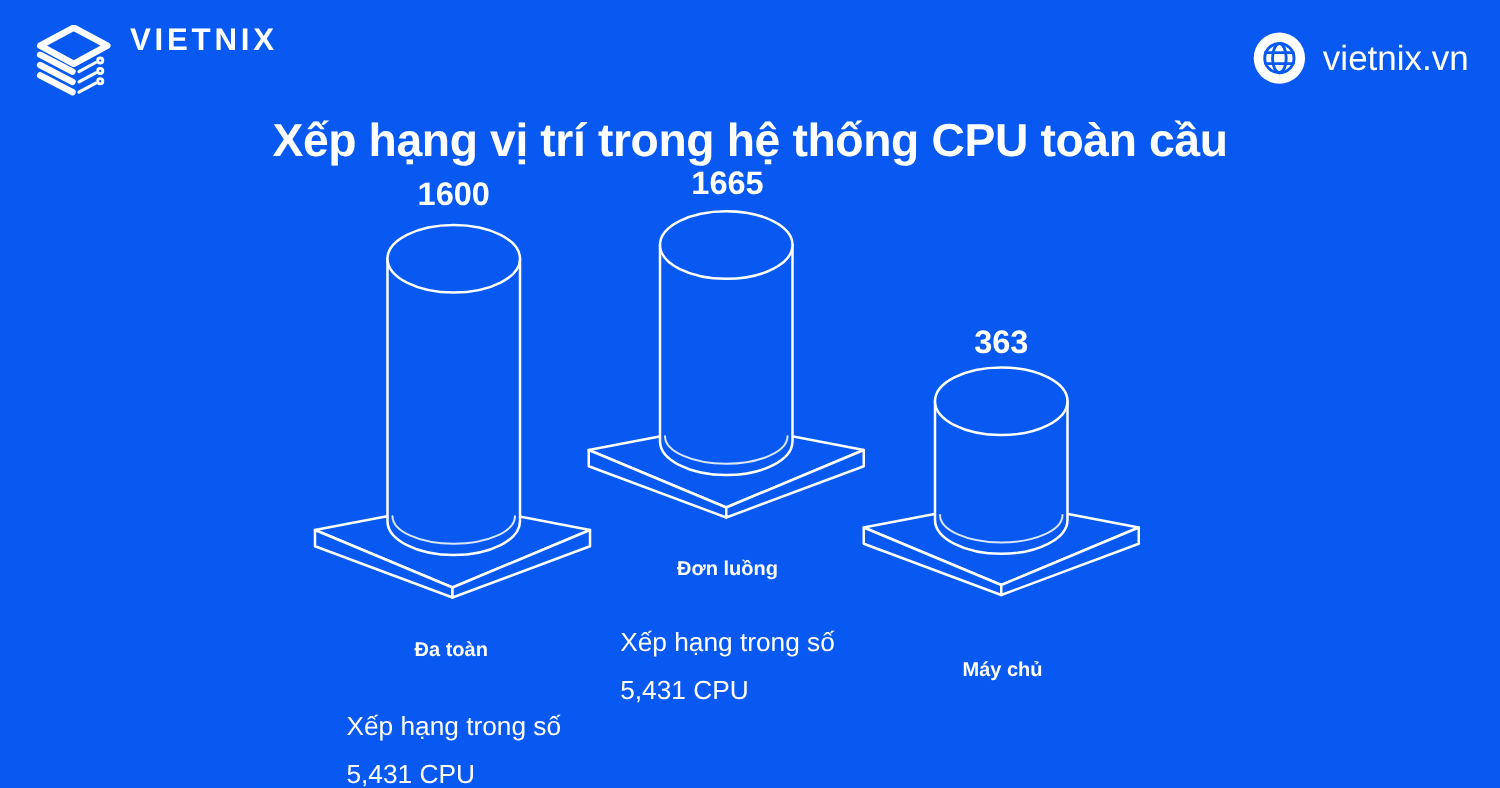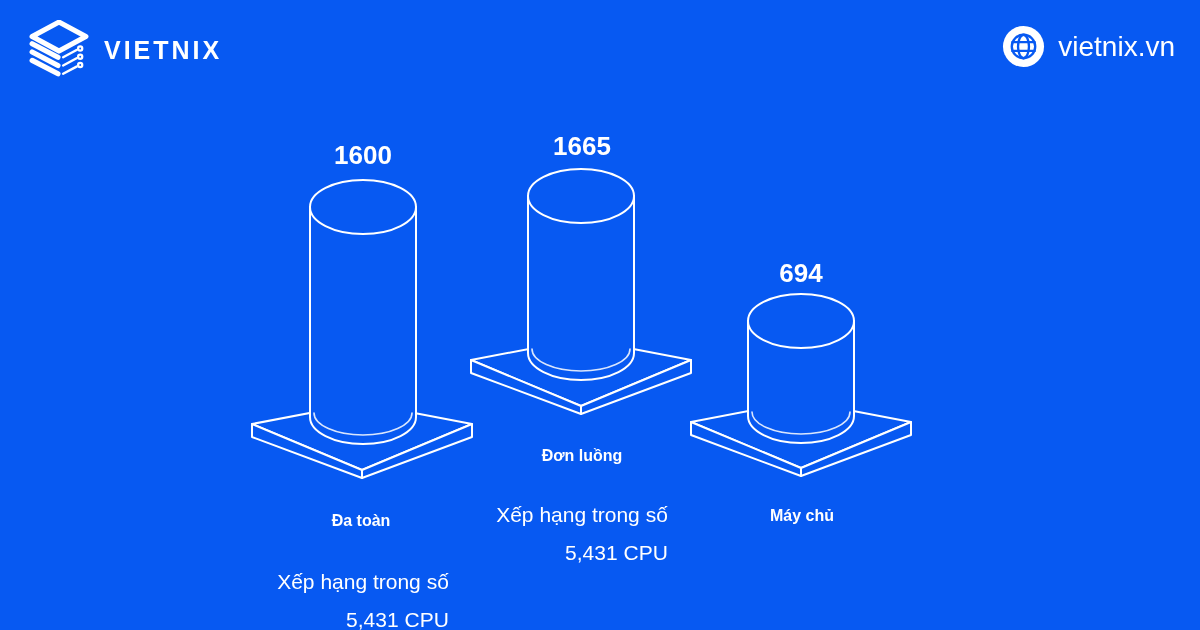--- a/index.html
+++ b/index.html
@@ -9,21 +9,21 @@
   html,body{margin:0;padding:0;}
   body{
     width:1200px;height:630px;overflow:hidden;
     background:var(--bg);
     font-family:"Liberation Sans","DejaVu Sans",sans-serif;
     color:#fff;
   }
   .canvas{position:relative;width:1200px;height:630px;background:var(--bg);}
 
   
-  .brand{position:absolute;left:28px;top:20px;display:flex;align-items:center;gap:14px;}
+  .brand{position:absolute;left:28px;top:20px;display:flex;align-items:flex-start;gap:14px;}
   .brand-icon{width:62px;height:60px;display:block;}
   .brand-name{font-size:25px;font-weight:bold;letter-spacing:3px;line-height:1;}
 
   .site{position:absolute;right:25px;top:25px;display:flex;align-items:center;gap:13px;}
   .globe-badge{width:43px;height:43px;display:block;}
   .site-label{font-size:28px;font-weight:400;line-height:1;}
 
   
   .title{
     position:absolute;left:0;right:0;top:66px;
@@ -33,32 +33,32 @@
 
   
   .pillars-svg{position:absolute;left:0;top:0;width:1200px;height:630px;}
   .pillars-svg path,.pillars-svg ellipse{
     stroke:var(--line);stroke-width:2;stroke-linejoin:round;stroke-linecap:round;
     fill:var(--bg);
   }
   .pillars-svg .rim{fill:none;stroke-width:1.6;stroke-opacity:.85;}
 
   
-  .lbl{position:absolute;transform:translateX(-50%);white-space:nowrap;text-align:right;}
+  .lbl{position:absolute;transform:translateX(-50%);white-space:nowrap;text-align:left;}
   .val{font-size:26px;font-weight:bold;line-height:1;}
   .cat{font-size:16px;font-weight:bold;line-height:1;}
   .desc{font-size:21px;font-weight:400;line-height:26px;}
   .desc span{display:block;margin-top:12px;}
 
   #val-1{left:363px;top:142px;}
   #val-2{left:582px;top:133px;}
   #val-3{left:801px;top:260px;}
   #cat-1{left:361px;top:513px;}
   #cat-2{left:582px;top:448px;}
-  #cat-3{left:802px;top:508px;}
+  #cat-3{left:802px;top:529px;}
   #desc-1{left:363px;top:557px;}
   #desc-2{left:582px;top:490px;}
   #desc-3{left:808px;top:557px;}
 </style>
 </head>
 <body>
 
 <div class="canvas">
 
   <div class="brand">
@@ -85,20 +85,21 @@
       <g fill="none" stroke="#0759F2" stroke-width="2.4" stroke-linecap="round">
         <circle cx="22" cy="22" r="12"></circle>
         <ellipse cx="22" cy="22" rx="5.6" ry="12"></ellipse>
         <path d="M10.6 17.5 H33.4"></path>
         <path d="M10.6 26.5 H33.4"></path>
       </g>
     </svg>
     <span class="site-label">vietnix.vn</span>
   </div>
 
+  <h1 class="title">Xếp hạng vị trí trong hệ thống CPU toàn cầu</h1>
 
   <svg class="pillars-svg" viewBox="0 0 1200 630">
 
     <g>
       <g>
         <path d="M471 360 L581 339 L691 360 L581 406 Z"></path>
         <path d="M471 360 L471 373 L581 414 L581 406 Z"></path>
         <path d="M691 360 L691 373 L581 414 L581 406 Z"></path>
       </g>
       <g>
@@ -130,21 +131,21 @@
       <g>
         <path d="M748 321 L748 416 A53 27 0 0 0 854 416 L854 321"></path>
         <path class="rim" d="M752 412 A49 22 0 0 0 850 412"></path>
         <ellipse cx="801" cy="321" rx="53" ry="27"></ellipse>
       </g>
     </g>
   </svg>
 
   <div class="lbl val" id="val-1">1600</div>
   <div class="lbl val" id="val-2">1665</div>
-  <div class="lbl val" id="val-3">694</div>
+  <div class="lbl val" id="val-3">363</div>
 
   <div class="lbl cat" id="cat-1">Đa toàn</div>
   <div class="lbl cat" id="cat-2">Đơn luồng</div>
   <div class="lbl cat" id="cat-3">Máy chủ</div>
 
   <div class="lbl desc" id="desc-1">
     <span>Xếp hạng trong số</span>
     <span>5,431 CPU</span>
   </div>
   <div class="lbl desc" id="desc-2">

